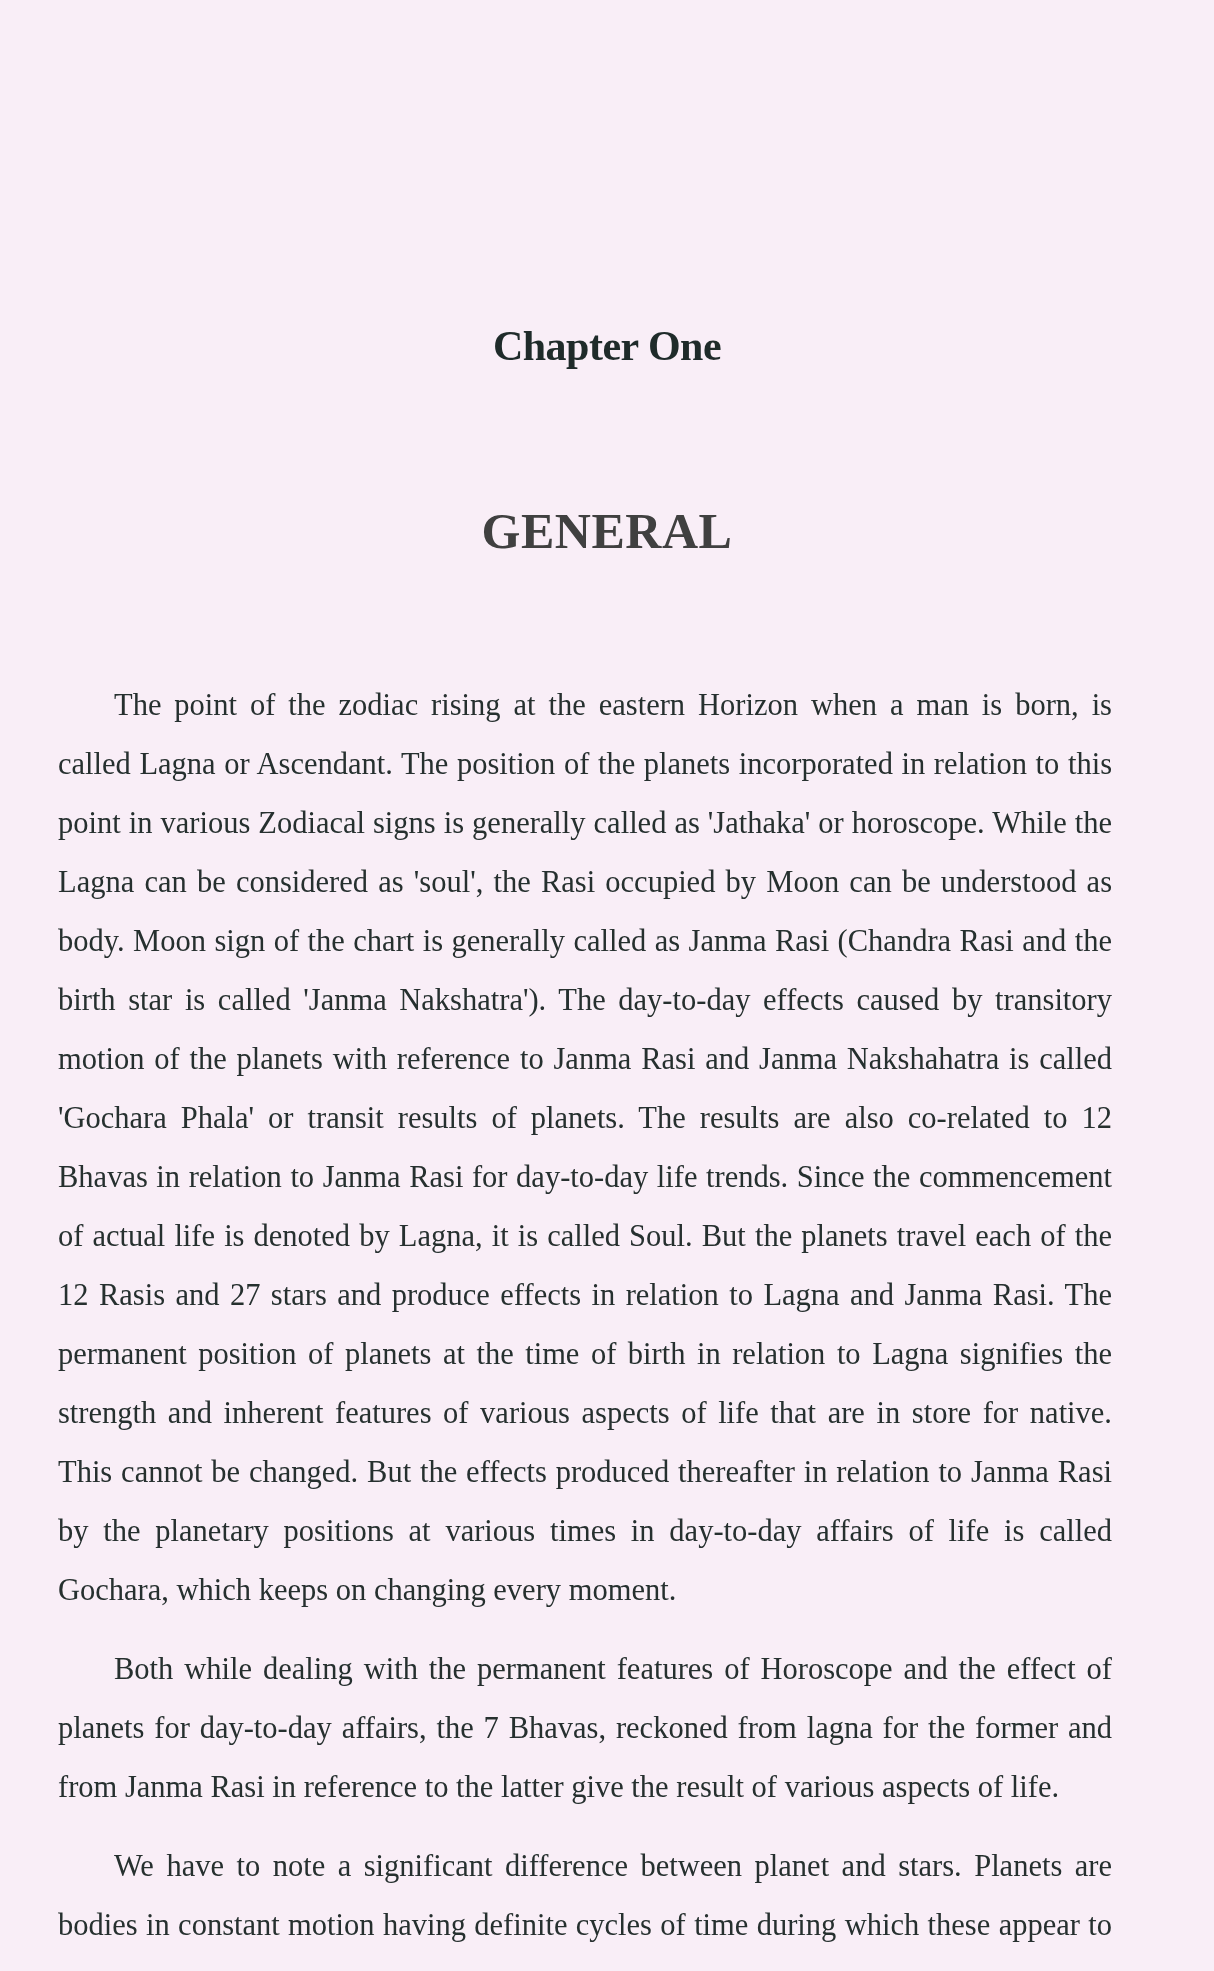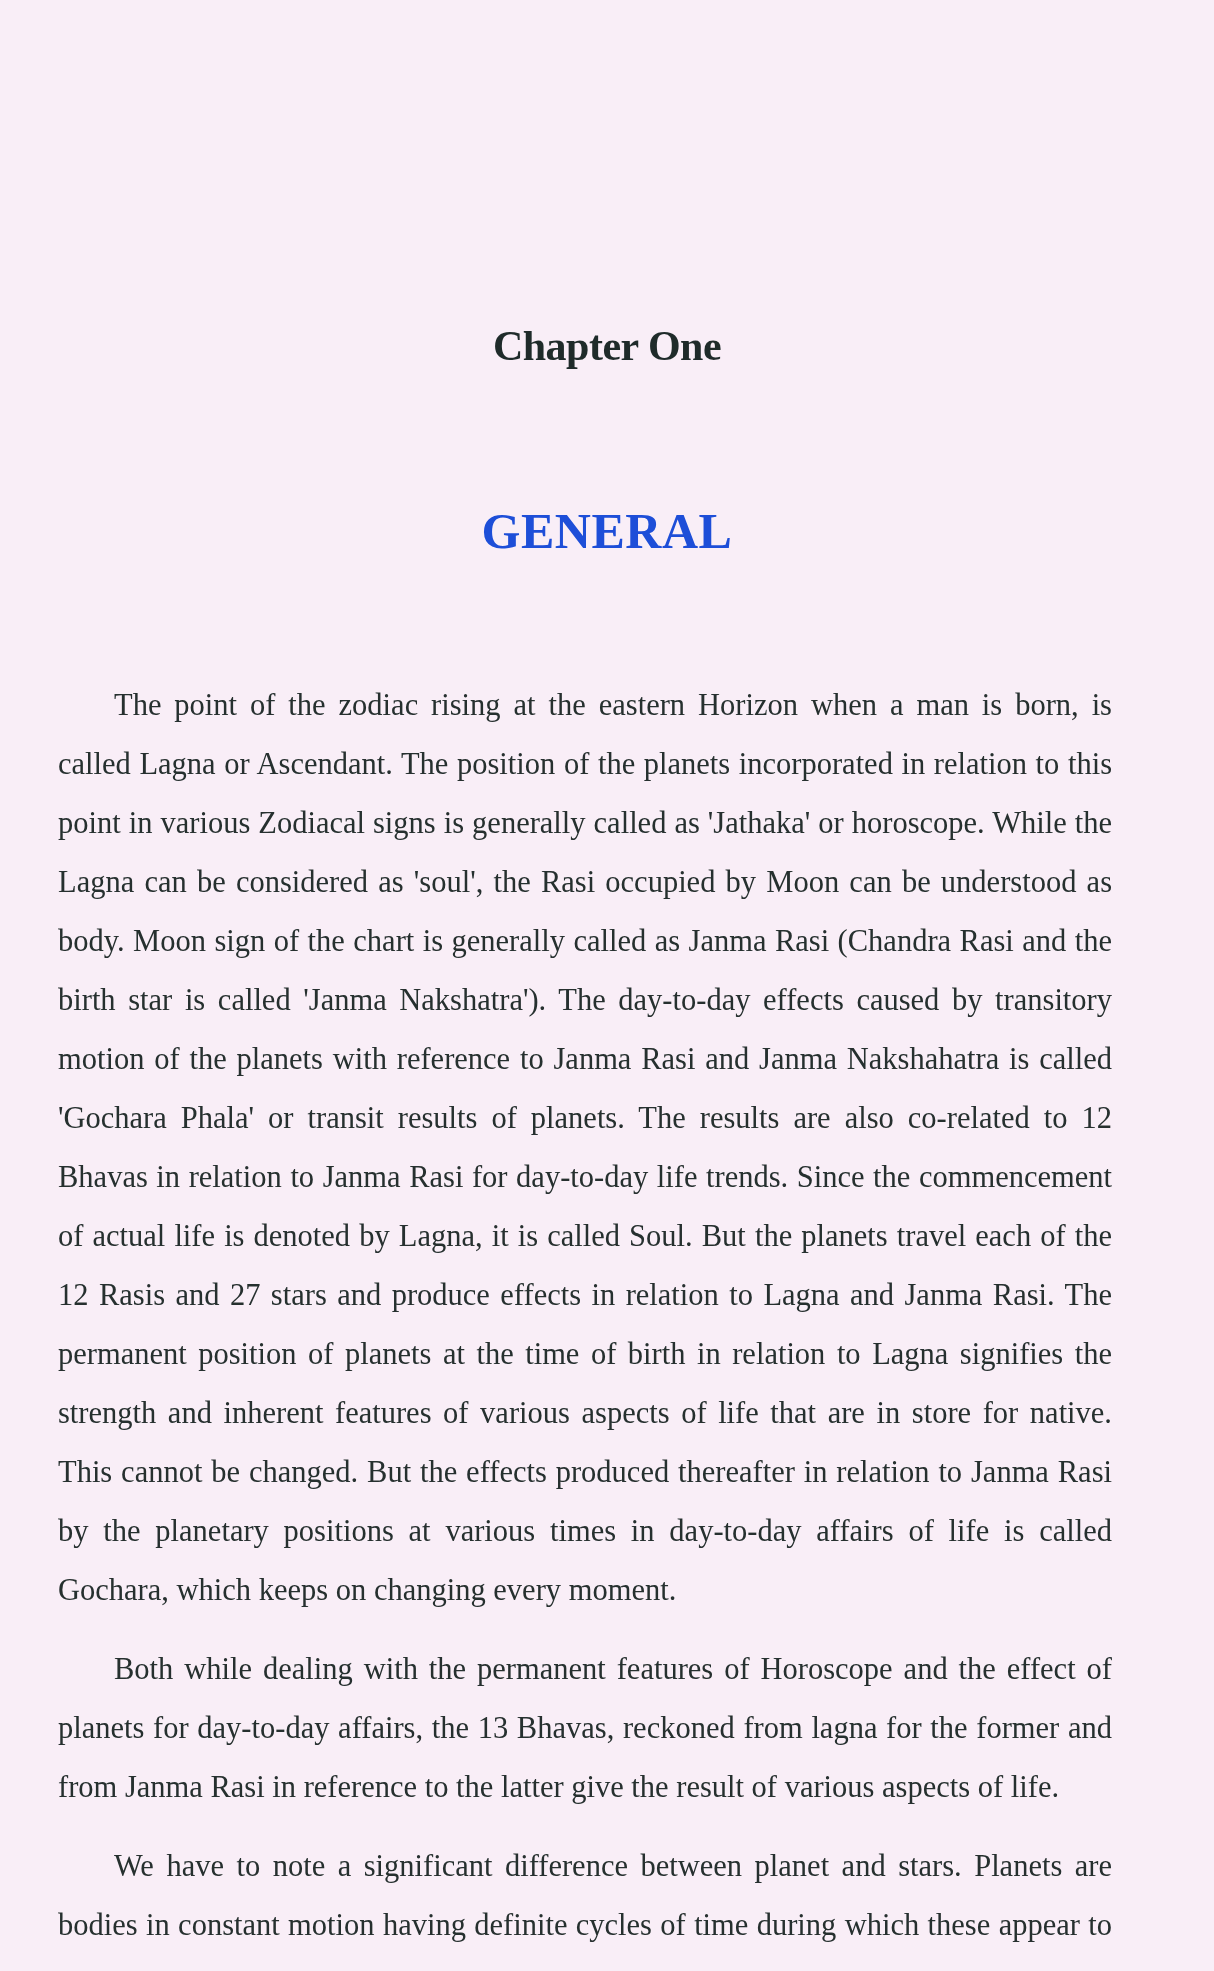--- a/index.html
+++ b/index.html
@@ -36,21 +36,21 @@
   }
   .chapter-title {
     position: absolute;
     top: 502px;
     left: 0;
     width: 1214px;
     text-align: center;
     font-size: 50px;
     font-weight: bold;
     letter-spacing: 0.5px;
-    color: #1d4ed8;
+    color: #404040;
   }
   .body-text {
     position: absolute;
     top: 676px;
     left: 58px;
     width: 1054px;
     font-size: 30.5px;
     line-height: 59px;
     text-align: justify;
     color: #26302f;
@@ -62,16 +62,16 @@
 </style>
 </head>
 <body>
 
 <div class="page">
   <div class="chapter-label">Chapter One</div>
   <div class="chapter-title">GENERAL</div>
 
   <div class="body-text">
     <p>The point of the zodiac rising at the eastern Horizon when a man is born, is called Lagna or Ascendant. The position of the planets incorporated in relation to this point in various Zodiacal signs is generally called as 'Jathaka' or horoscope. While the Lagna can be considered as 'soul', the Rasi occupied by Moon can be understood as body. Moon sign of the chart is generally called as Janma Rasi (Chandra Rasi and the birth star is called 'Janma Nakshatra'). The day-to-day effects caused by transitory motion of the planets with reference to Janma Rasi and Janma Nakshahatra is called 'Gochara Phala' or transit results of planets. The results are also co-related to 12 Bhavas in relation to Janma Rasi for day-to-day life trends. Since the commencement of actual life is denoted by Lagna, it is called Soul. But the planets travel each of the 12 Rasis and 27 stars and produce effects in relation to Lagna and Janma Rasi. The permanent position of planets at the time of birth in relation to Lagna signifies the strength and inherent features of various aspects of life that are in store for native. This cannot be changed. But the effects produced thereafter in relation to Janma Rasi by the planetary positions at various times in day-to-day affairs of life is called Gochara, which keeps on changing every moment.</p>
-    <p>Both while dealing with the permanent features of Horoscope and the effect of planets for day-to-day affairs, the 13 Bhavas, reckoned from lagna for the former and from Janma Rasi in reference to the latter give the result of various aspects of life.</p>
+    <p>Both while dealing with the permanent features of Horoscope and the effect of planets for day-to-day affairs, the 7 Bhavas, reckoned from lagna for the former and from Janma Rasi in reference to the latter give the result of various aspects of life.</p>
     <p>We have to note a significant difference between planet and stars. Planets are bodies in constant motion having definite cycles of time during which these appear to revolve through the Zodiac. But stars are fixed, which from a particular pattern of cosmic rays</p>
   </div>
 </div>
 
 </body></html>

